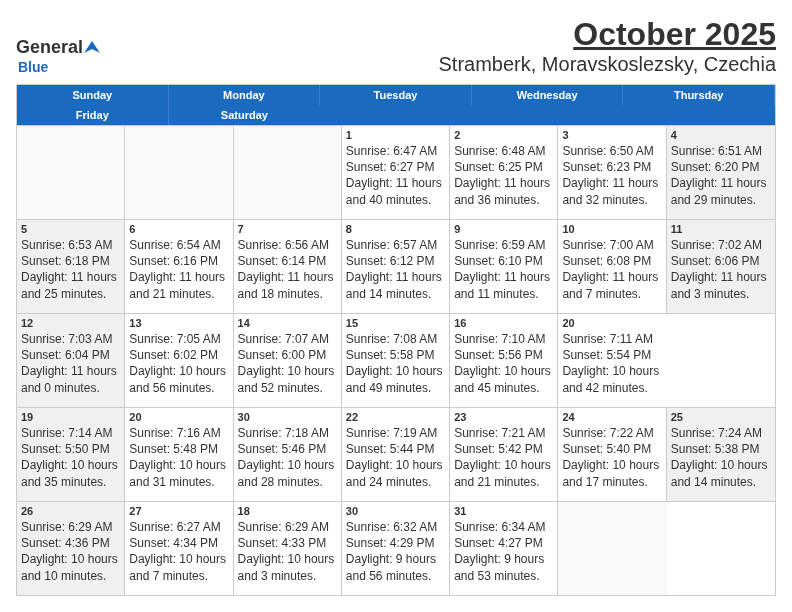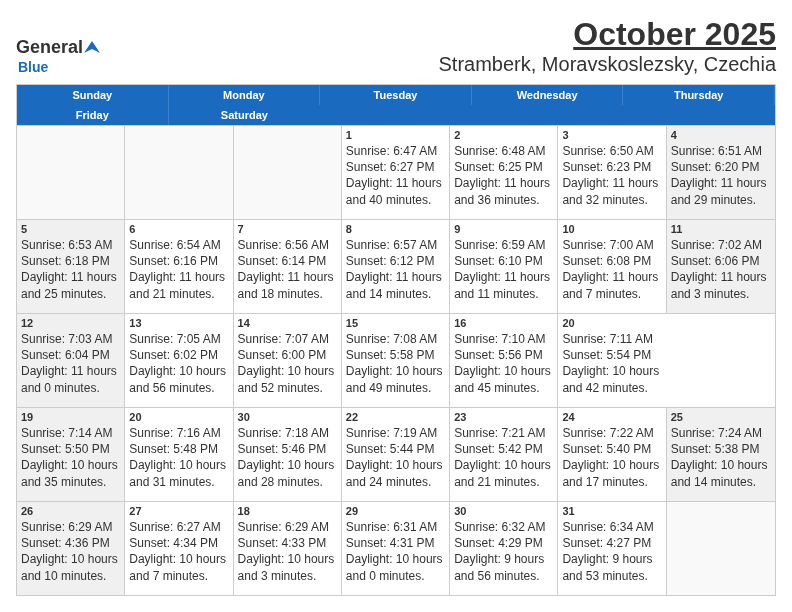--- a/index.html
+++ b/index.html
@@ -327,27 +327,20 @@
 and 7 minutes.</div>
           </div>
           <div class="cal-cell">
             <div class="day-num">18</div>
             <div class="cell-text">Sunrise: 6:29 AM
 Sunset: 4:33 PM
 Daylight: 10 hours
 and 3 minutes.</div>
           </div>
           <div class="cal-cell">
-            <div class="day-num">29</div>
-            <div class="cell-text">Sunrise: 6:31 AM
-Sunset: 4:31 PM
-Daylight: 10 hours
-and 0 minutes.</div>
-          </div>
-          <div class="cal-cell">
             <div class="day-num">30</div>
             <div class="cell-text">Sunrise: 6:32 AM
 Sunset: 4:29 PM
 Daylight: 9 hours
 and 56 minutes.</div>
           </div>
           <div class="cal-cell">
             <div class="day-num">31</div>
             <div class="cell-text">Sunrise: 6:34 AM
 Sunset: 4:27 PM

